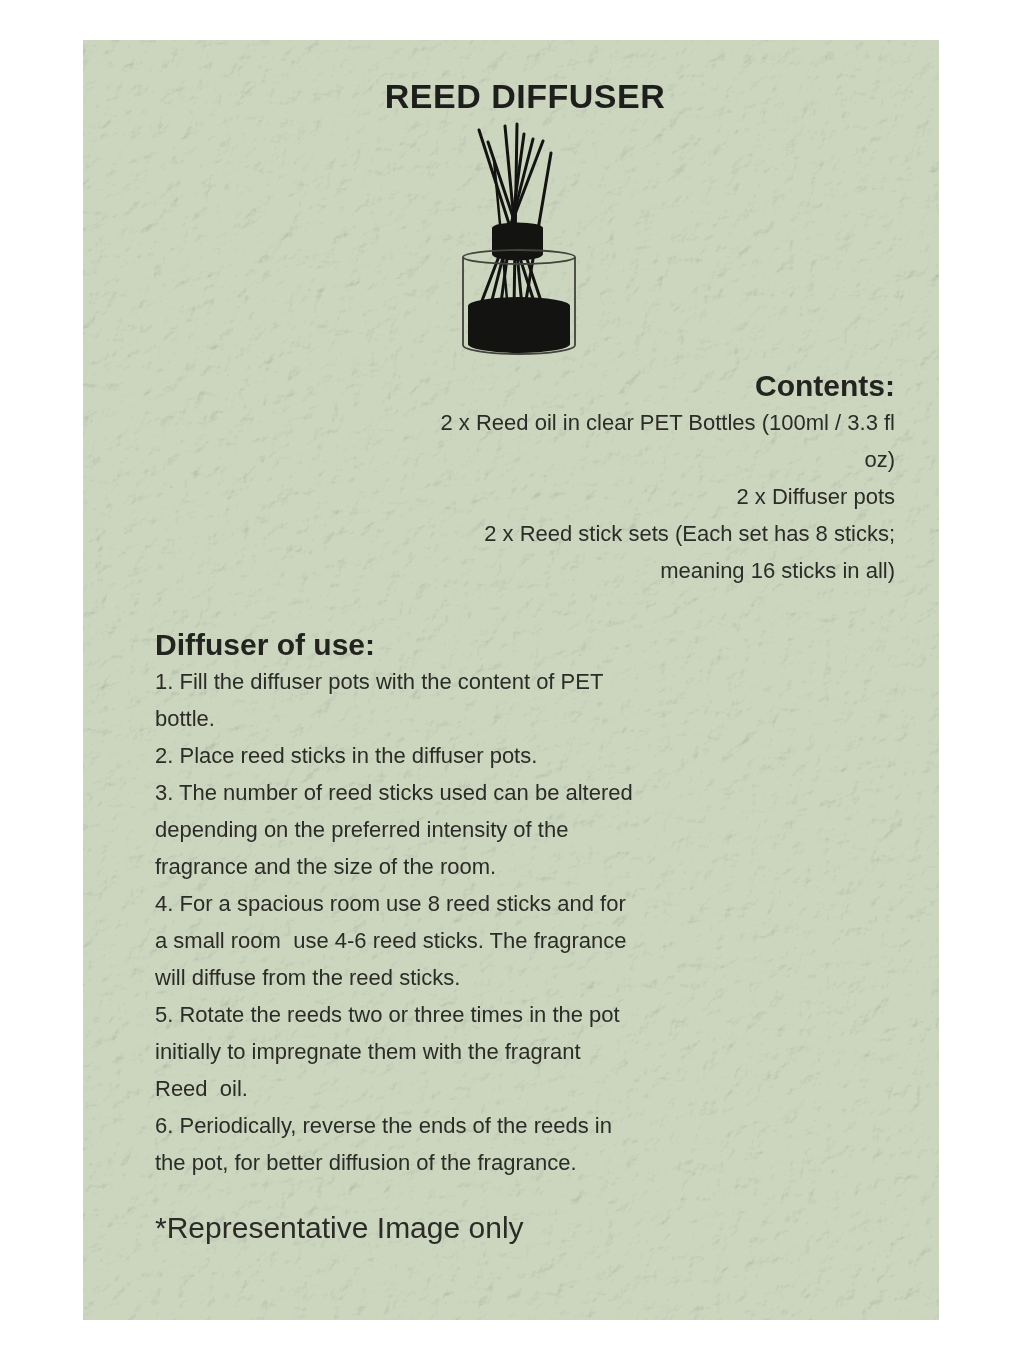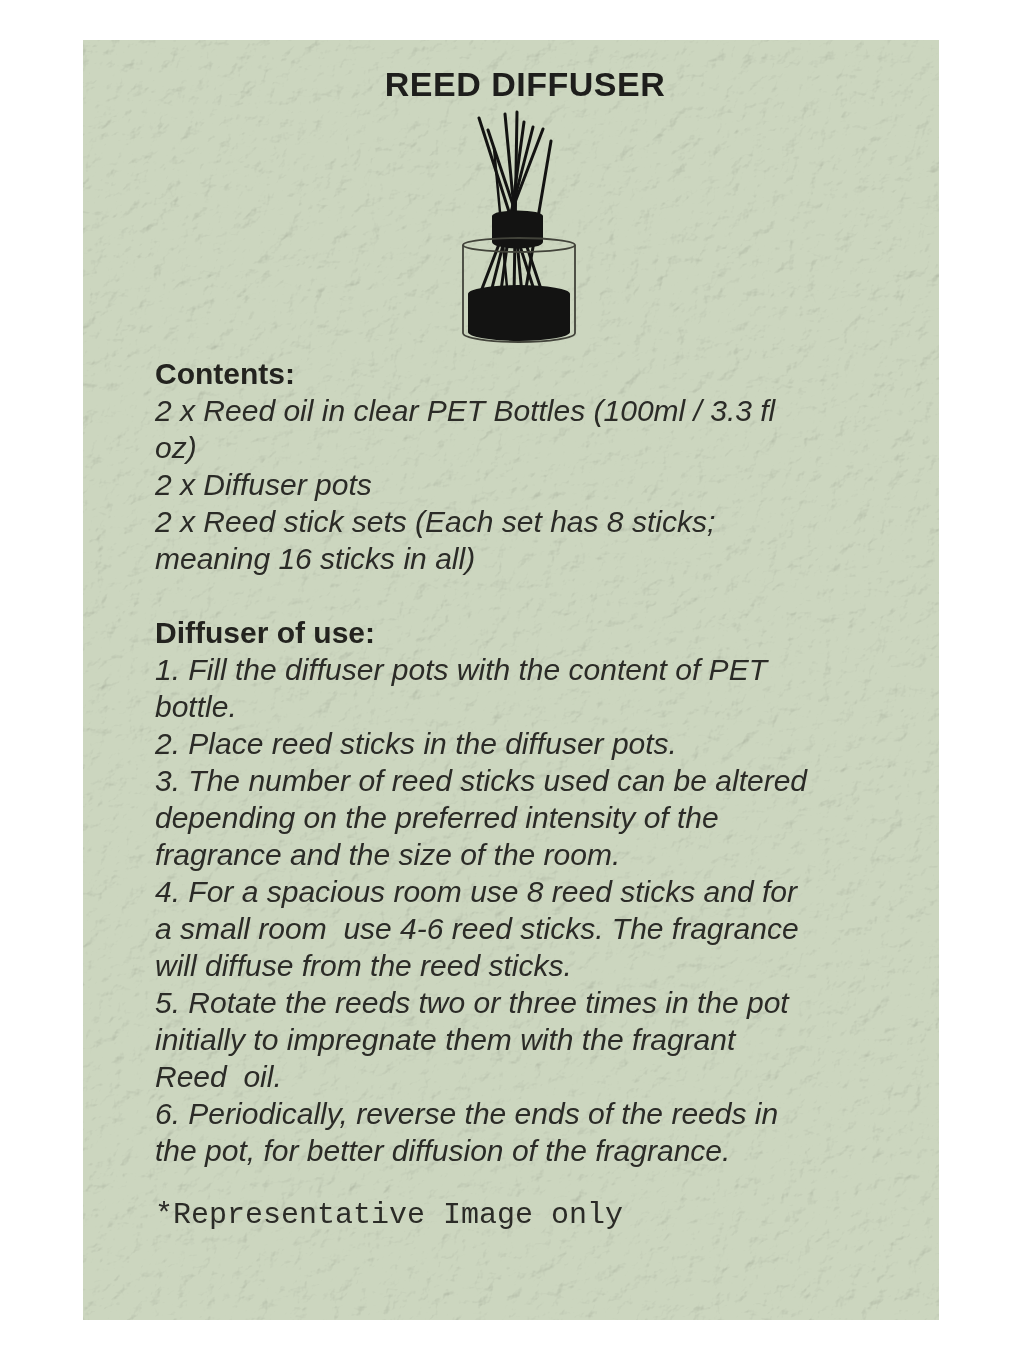--- a/index.html
+++ b/index.html
@@ -28,21 +28,21 @@
   }
   .card-texture {
     position: absolute;
     left: 0; top: 0;
     width: 856px;
     height: 1280px;
     display: block;
   }
   .card-content {
     position: relative;
-    padding: 24px 44px 0 72px;
+    padding: 36px 44px 0 72px;
     color: #2b2b27;
   }
   .product-title {
     margin: 0;
     text-align: center;
     font-size: 34px;
     line-height: 40px;
     font-weight: bold;
     color: #1e1e1c;
     letter-spacing: 0.5px;
@@ -52,35 +52,33 @@
     margin: 2px 0 0 285px; 
   }
   .section-heading {
     font-weight: bold;
     font-size: 30px;
     line-height: 37px;
     color: #23231f;
     white-space: pre-wrap;
   }
   .section-body {
-    font-size: 30px;
+    font-size: 22px;
     line-height: 37px;
     color: #2b2b27;
     white-space: pre-wrap;
-    font-style: italic;
   }
-  .contents-section { margin-top: 9px; }
+  .contents-section { margin-top: 9px; text-align: right; }
   .directions-section { margin-top: 37px; }
   .footnote {
     margin-top: 28px;
     font-size: 30px;
     line-height: 37px;
     color: #2b2b27;
     white-space: pre-wrap;
-    font-family: Liberation Mono, monospace;
   }
 </style>
 </head>
 <body>
 
 <div class="page">
   <div class="card">
 
     <svg class="card-texture" width="856" height="1280" viewBox="0 0 856 1280" preserveAspectRatio="none">
       <defs>

